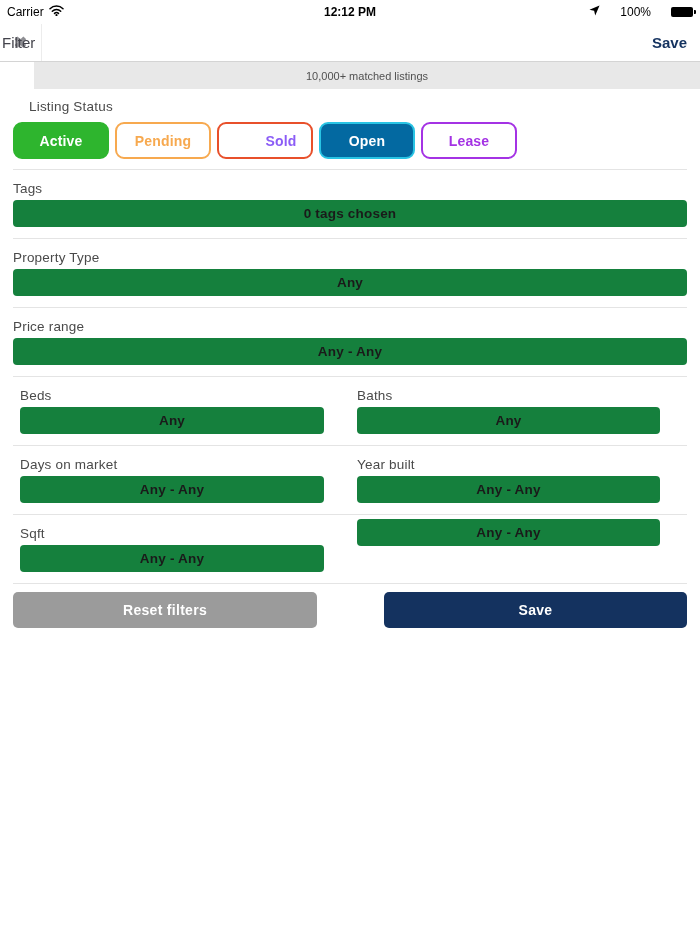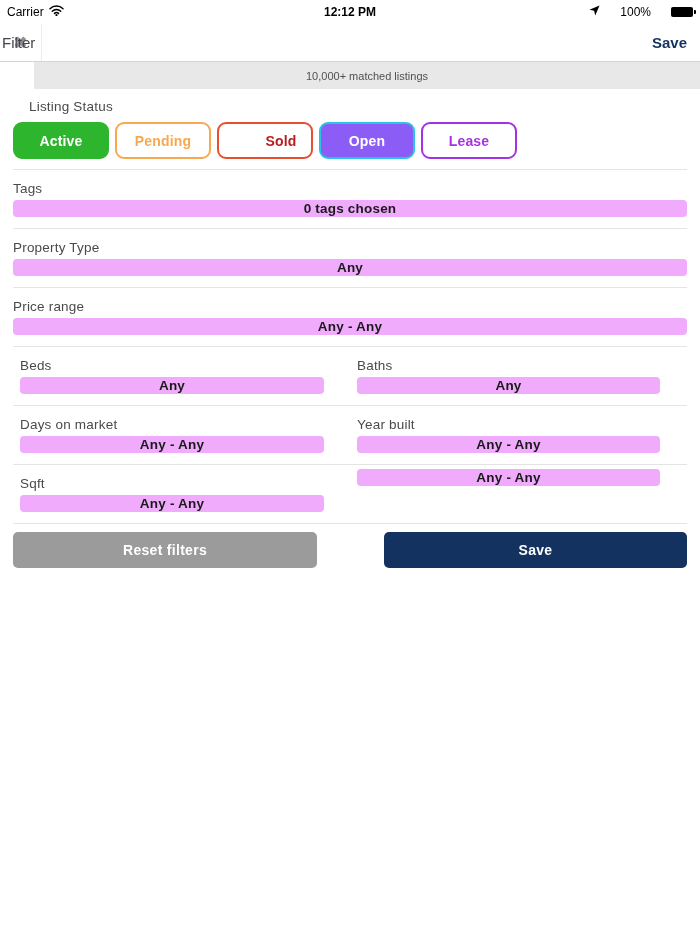--- a/index.html
+++ b/index.html
@@ -27,21 +27,21 @@
   .section-label { font-size:13.5px; color:#4a4a4a; letter-spacing:.2px; }
   .first-label { margin-top:10px;margin-left:16px; }
 
   .status-row { display:flex; gap:6px; margin-top:8px; }
   .status-btn { width:96px; height:37px; border-radius:9px; border:2px solid transparent; font-family:inherit; font-size:14px; font-weight:700; letter-spacing:.2px; cursor:pointer; display:flex; align-items:center; justify-content:center; }
 
   .hr { height:1px; background:#e4e4e4; }
   .hr-after-status { margin-top:10px; }
 
   .field-label { margin-top:11px; }
-  .field { display:block; width:100%; height:17px; margin-top:4px; border:none; border-radius:4px; background:#f0abfc; font-family:inherit; font-size:13.5px; font-weight:600; color:#1a1a1a; text-align:center; cursor:pointer; letter-spacing:.2px; }
+  .field { display:block; width:100%; height:27px; margin-top:4px; border:none; border-radius:4px; background:#15803d; font-family:inherit; font-size:13.5px; font-weight:600; color:#1a1a1a; text-align:center; cursor:pointer; letter-spacing:.2px; }
   .row-hr { margin-top:11px; }
 
   .two-col { display:flex;margin-left:7px; }
   .col-left { width:304px; }
   .col-right { width:303px; margin-left:33px; }
   .col-right .field, .col-left .field { width:100%; }
 
   .actions { display:flex; justify-content:space-between; margin-top:8px; }
   .action-btn { height:36px; border:none; border-radius:5px; color:#fff; font-family:inherit; font-size:14px; font-weight:600; letter-spacing:.3px; cursor:pointer; }
   .reset-btn { width:304px; }
@@ -85,22 +85,22 @@
 <div class="banner">
   <span>10,000+ matched listings</span>
 </div>
 
 <div class="content">
 
   <div class="section-label first-label">Listing Status</div>
   <div class="status-row">
     <button class="status-btn" style="border-color: rgb(46, 181, 46); background: rgb(46, 181, 46); color: rgb(255, 255, 255);">Active</button>
     <button class="status-btn" style="border-color: rgb(247, 169, 79); background: rgb(255, 255, 255); color: rgb(247, 169, 79);">Pending</button>
-    <button class="status-btn" style="border-color: rgb(232, 80, 43); background: rgb(255, 255, 255); color: #b91c1c; padding-left: 32px;">Sold</button>
-    <button class="status-btn" style="border-color: rgb(41, 196, 228); background: #8b5cf6; color: rgb(255, 255, 255);">Open</button>
+    <button class="status-btn" style="border-color: rgb(232, 80, 43); background: rgb(255, 255, 255); color: #8b5cf6; padding-left: 32px;">Sold</button>
+    <button class="status-btn" style="border-color: rgb(41, 196, 228); background: #0369a1; color: rgb(255, 255, 255);">Open</button>
     <button class="status-btn" style="border-color: rgb(164, 50, 228); background: rgb(255, 255, 255); color: rgb(164, 50, 228);">Lease</button>
   </div>
   <div class="hr hr-after-status"></div>
 
   <div class="section-label field-label">Tags</div>
   <button class="field">0 tags chosen</button>
   <div class="hr row-hr"></div>
 
   <div class="section-label field-label">Property Type</div>
   <button class="field">Any</button>

